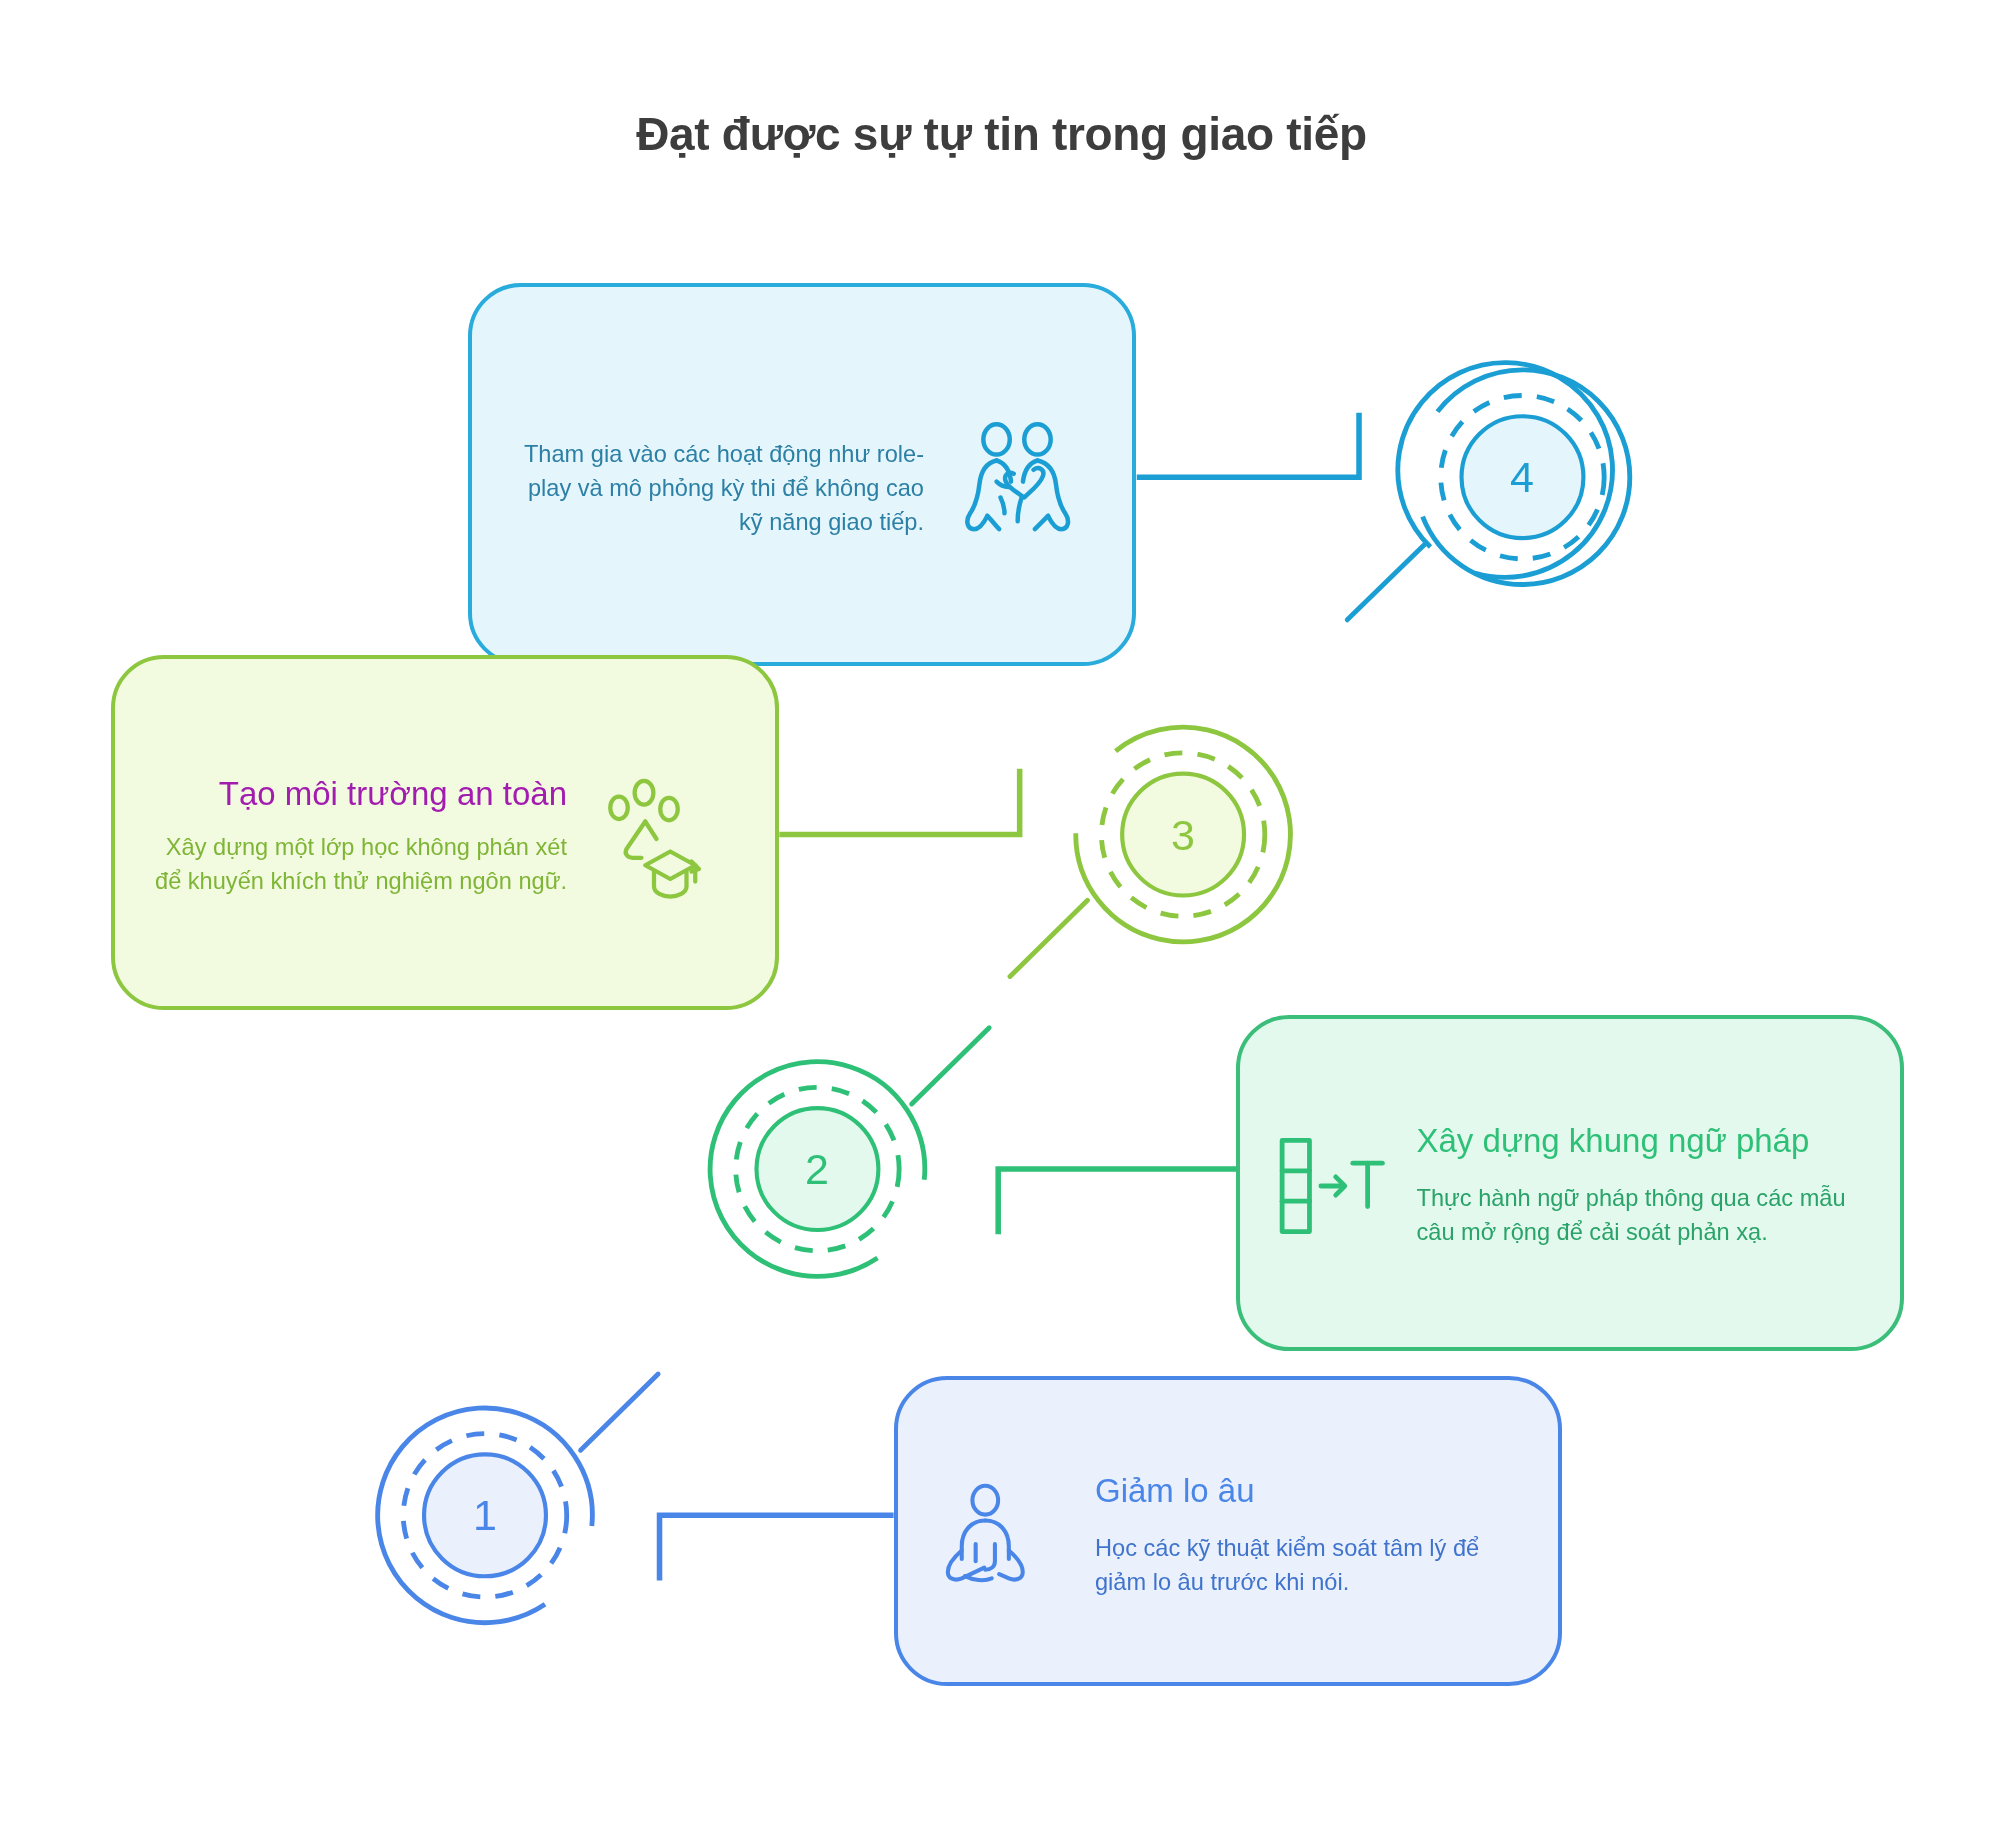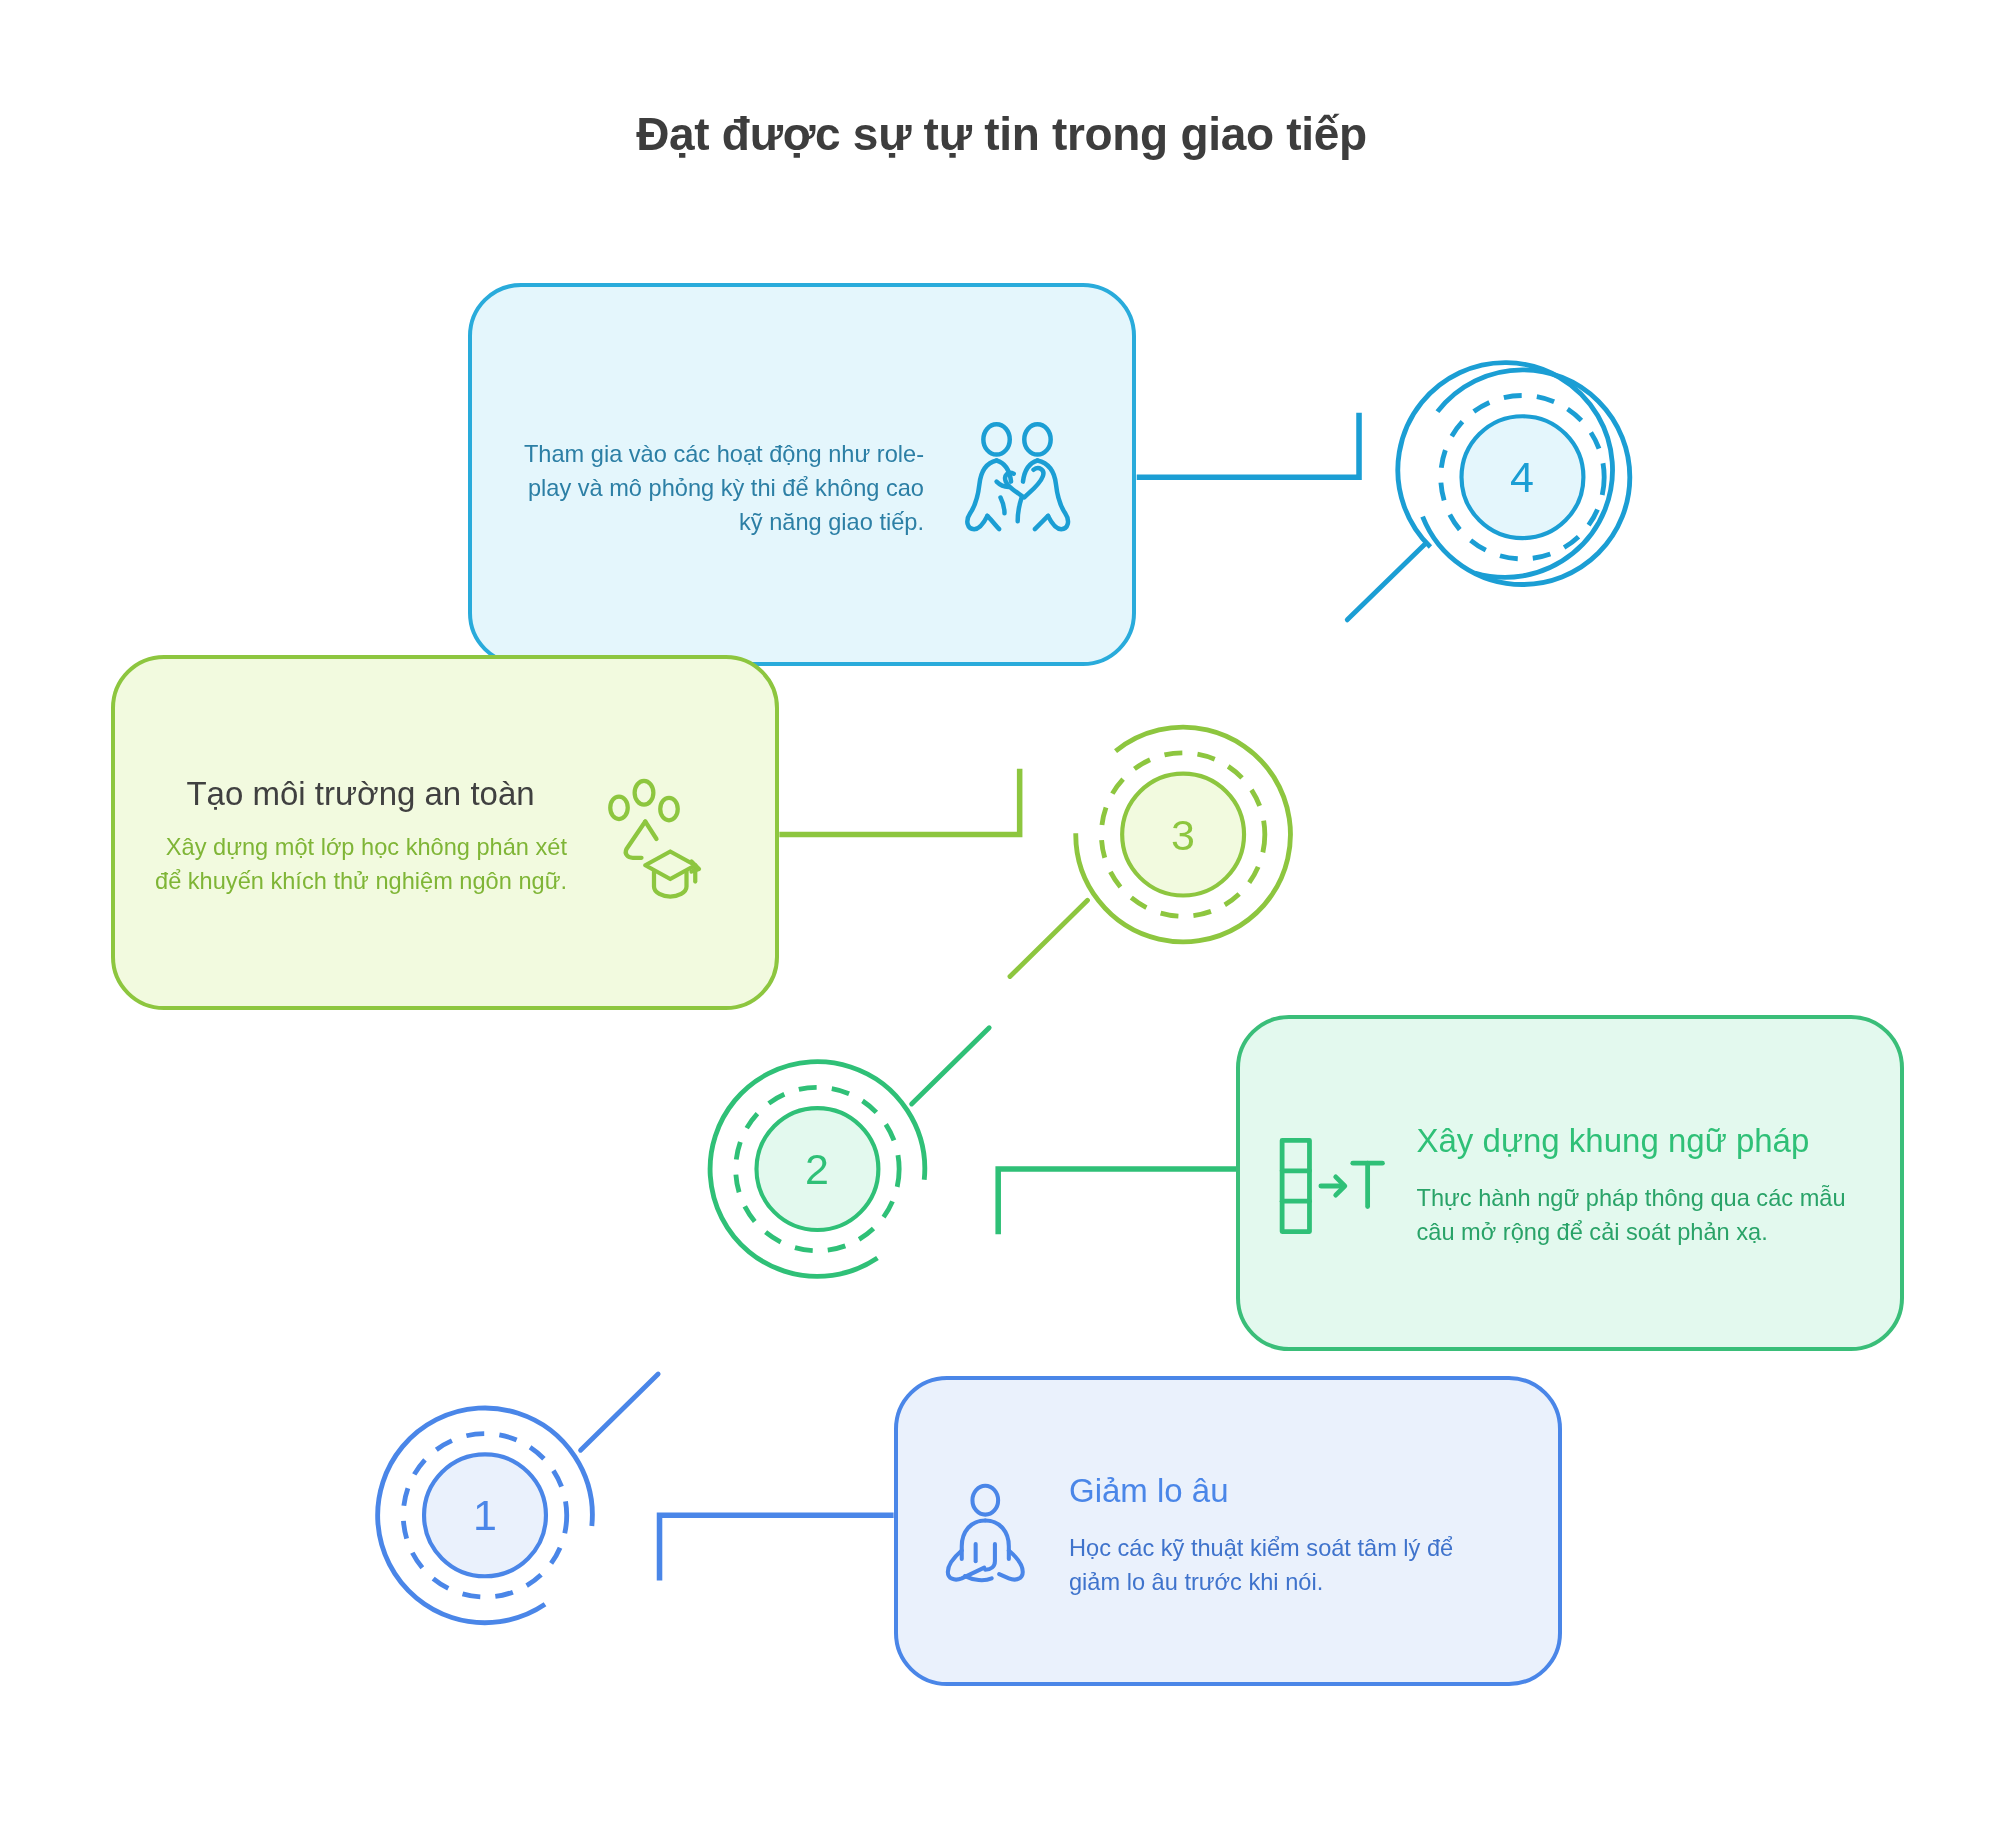--- a/index.html
+++ b/index.html
@@ -35,37 +35,37 @@
   #card4 .card-text{width:410px;text-align:right;color:#2B8FB8;}
   #card4 .card-title{color:#1B9ED4;}
   #card4 .card-body{color:#2C7FA5;}
   #card4 .icon-box{width:142px;height:142px;margin-left:23.6px;}
 
   
   #card3{left:111px;top:655px;width:668px;height:355px;border-radius:53px;
          background:#F2FADF;border-color:#8DC63F;}
   #card3 .card-inner{left:39px;top:32px;width:589px;height:290px;}
   #card3 .card-text{width:413px;text-align:right;}
-  #card3 .card-title{color:#404040;text-align:center;}
+  #card3 .card-title{color:#a21caf;}
   #card3 .card-body{color:#7FB536;margin-top:16px;}
   #card3 .icon-box{width:132px;height:132px;margin-left:28px;}
 
   
   #card2{left:1236px;top:1015px;width:668px;height:336px;border-radius:53px;
          background:#E3F9EE;border-color:#3ABE79;}
   #card2 .card-inner{left:30.5px;top:28px;width:603px;height:277px;}
   #card2 .icon-box{width:118px;height:118px;margin-right:28px;}
   #card2 .card-text{width:436px;text-align:left;}
   #card2 .card-title{color:#2FC077;}
   #card2 .card-body{color:#29A368;}
 
   
   #card1{left:894px;top:1376px;width:668px;height:310px;border-radius:53px;
          background:#EAF1FC;border-color:#4A86E8;}
-  #card1 .card-inner{left:35px;top:30.5px;width:596px;height:249px;}
+  #card1 .card-inner{left:35px;top:30.5px;width:596px;height:249px;gap:26px;}
   #card1 .icon-box{width:111px;height:111px;margin-right:25px;}
   #card1 .card-text{width:429px;text-align:left;}
   #card1 .card-title{color:#4A86E8;}
   #card1 .card-body{color:#3F73CC;}
 
   
   #badge4{left:1421px;top:425px;width:202px;height:104px;color:#1B9ED4;}
   #badge3{left:1082px;top:783px;width:202px;height:104px;color:#8DC63F;}
   #badge2{left:716px;top:1117px;width:202px;height:104px;color:#2FC077;}
   #badge1{left:384px;top:1463px;width:202px;height:104px;color:#4A86E8;}

